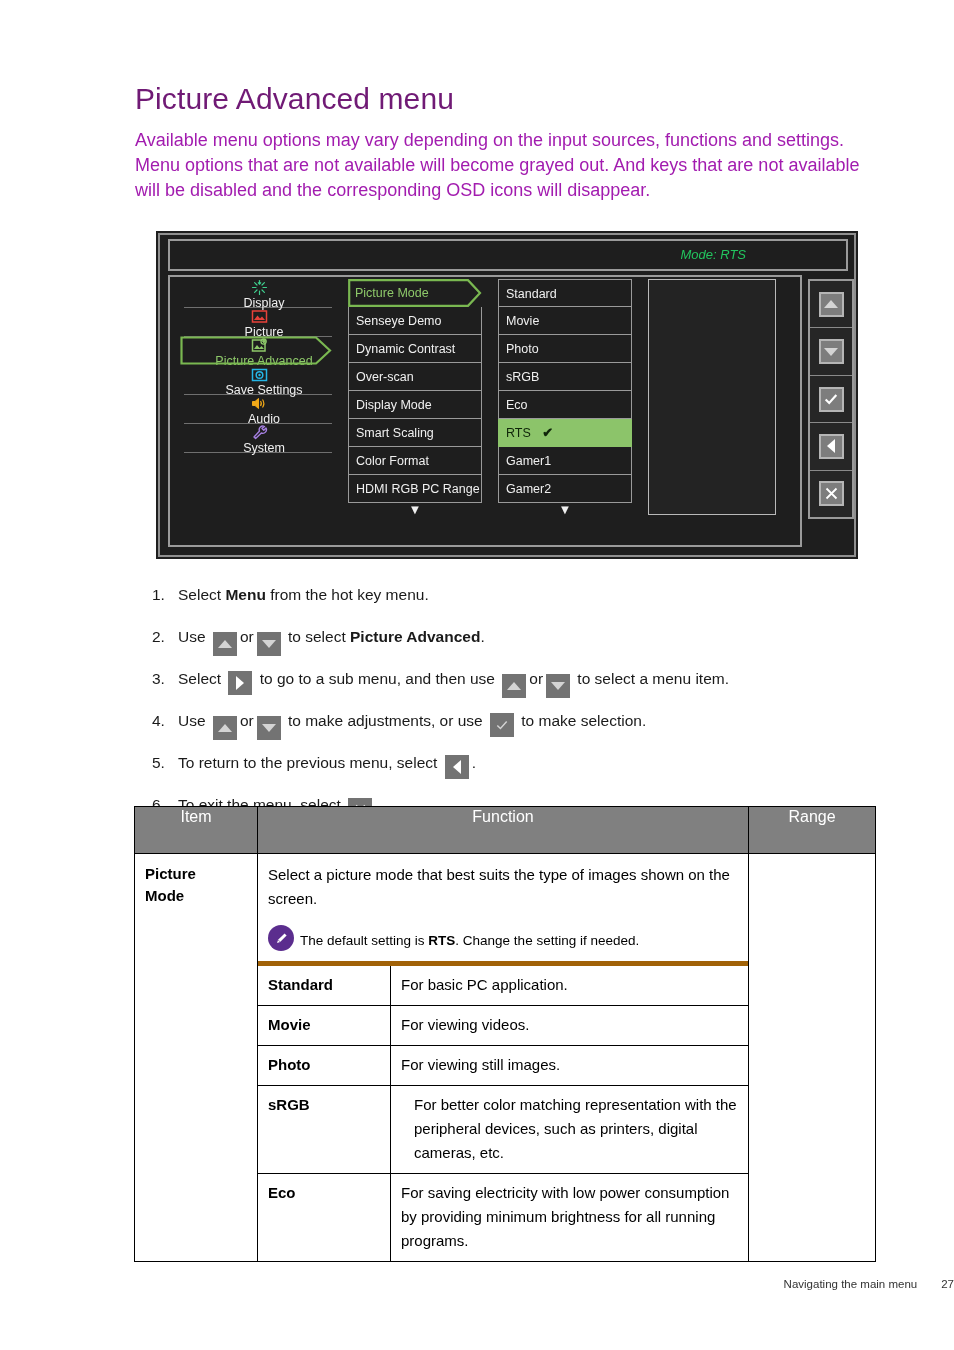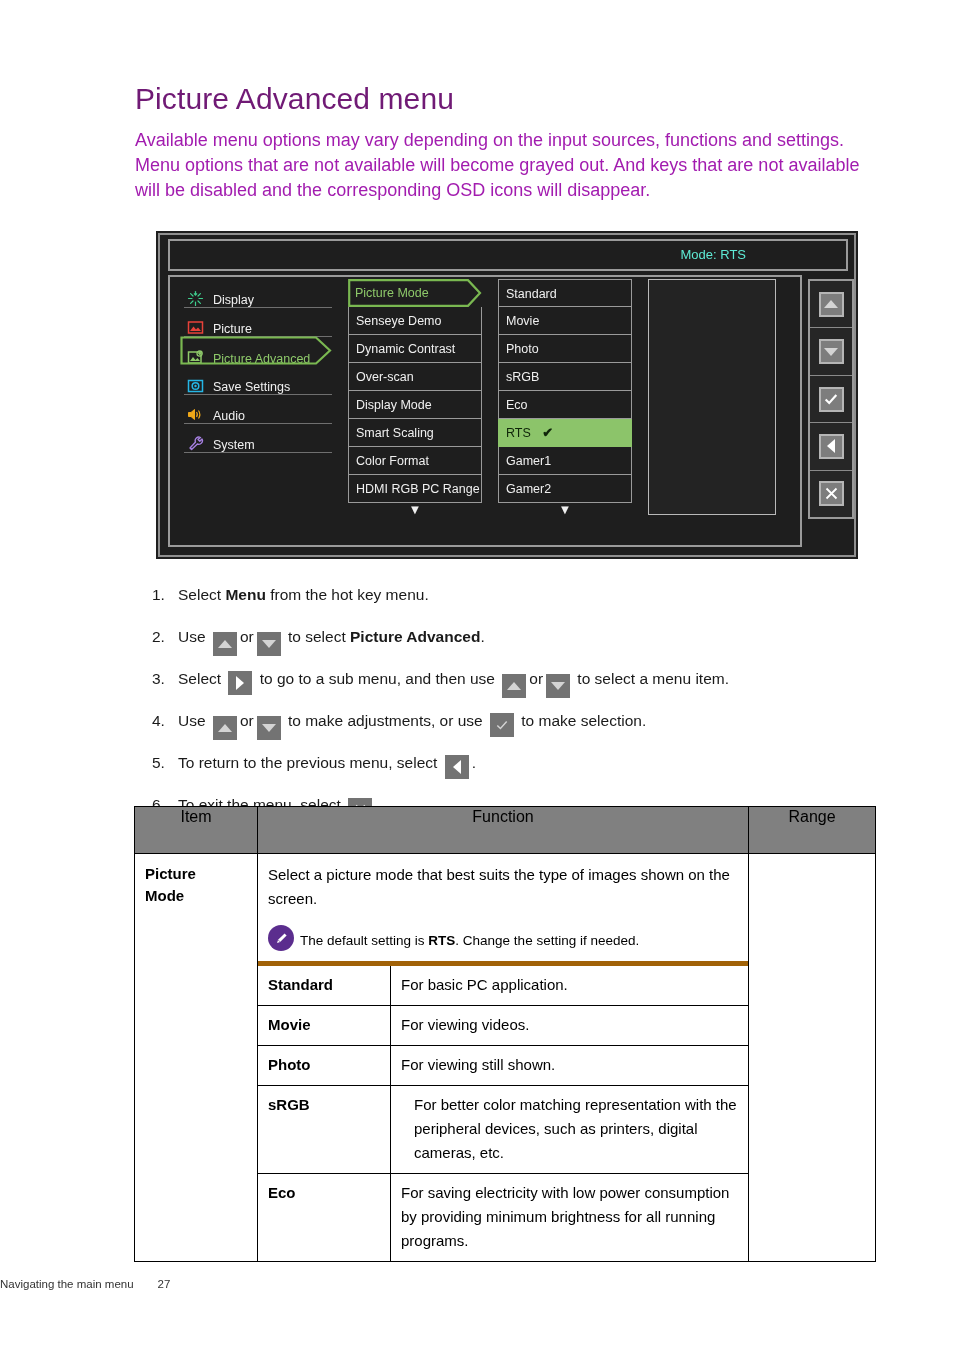--- a/index.html
+++ b/index.html
@@ -63,21 +63,22 @@
     height: 32px;
     border: 2px solid #9a9a9a;
     box-sizing: border-box;
     background: #1e1e1e;
   }
   .osd-title-text {
     position: absolute;
     right: 100px;
     top: 6px;
     font-size: 13px;
-    color: #5eead4;
+    color: #22c55e;
+    font-style: italic;
   }
   .osd-body {
     position: absolute;
     left: 12px;
     top: 44px;
     right: 56px;
     bottom: 12px;
     border: 2px solid #9a9a9a;
     box-sizing: border-box;
     background: #1e1e1e;
@@ -87,24 +88,25 @@
   .osd-sidebar {
     position: absolute;
     left: 28px;
     top: 48px;
     width: 148px;
   }
   .cat-row {
     position: relative;
     height: 29px;
     display: flex;
-    align-items: flex-end;
+    align-items: center;
     border-bottom: 1px solid #6f6f6f;
     padding-left: 3px;
     box-sizing: border-box;
+    flex-direction: column;
   }
   .cat-row:last-child { border-bottom: 1px solid #6f6f6f; }
   .cat-label {
     font-size: 12.5px;
     color: #f0f0f0;
     margin-left: 9px;
     white-space: nowrap;
   }
   .cat-row.active {
     border-bottom: none;
@@ -267,21 +269,21 @@
     border-collapse: collapse;
     font-size: 15px;
     color: #000;
   }
   .tbl td, .tbl th {
     border: 1px solid #000;
     vertical-align: top;
   }
   .tbl thead th {
     background: #808080;
-    color: #000000;
+    color: #ffffff;
     font-weight: normal;
     font-size: 16px;
     height: 44px;
     text-align: center;
     border-color: #000;
   }
   .col-item { width: 120px; }
   .col-range { width: 124px; }
   .cell-pad { padding: 9px 10px 10px 10px; line-height: 24px; }
   .item-name { font-weight: bold; line-height: 22px; }
@@ -313,21 +315,21 @@
     display: flex; align-items: center; justify-content: center;
   }
   .nowrap-b { font-weight: bold; }
 
   
   .footer {
     position: absolute;
     left: 0;
     top: 1278px;
     width: 954px;
-    padding-right: 77px;
+    text-align: right;
     box-sizing: border-box;
     font-size: 11.5px;
     color: #333;
   }
   .footer .pg { margin-left: 24px; }
 </style>
 </head>
 <body>
 
 <div class="page-title">Picture Advanced menu</div>
@@ -576,21 +578,21 @@
             <tr>
               <td class="sub-name" style="border-left:none;border-top:none;">Standard</td>
               <td style="border-right:none;border-top:none;">For basic PC application.</td>
             </tr>
             <tr>
               <td class="sub-name" style="border-left:none;">Movie</td>
               <td style="border-right:none;">For viewing videos.</td>
             </tr>
             <tr>
               <td class="sub-name" style="border-left:none;">Photo</td>
-              <td style="border-right:none;">For viewing still shown.</td>
+              <td style="border-right:none;">For viewing still images.</td>
             </tr>
             <tr>
               <td class="sub-name" style="border-left:none;">sRGB</td>
               <td style="border-right:none;padding-left:23px;">For better color matching representation with the peripheral devices, such as printers, digital cameras, etc.</td>
             </tr>
             <tr>
               <td class="sub-name" style="border-left:none;border-bottom:none;">Eco</td>
               <td style="border-right:none;border-bottom:none;">For saving electricity with low power consumption by providing minimum brightness for all running programs.</td>
             </tr>
           </tbody>

